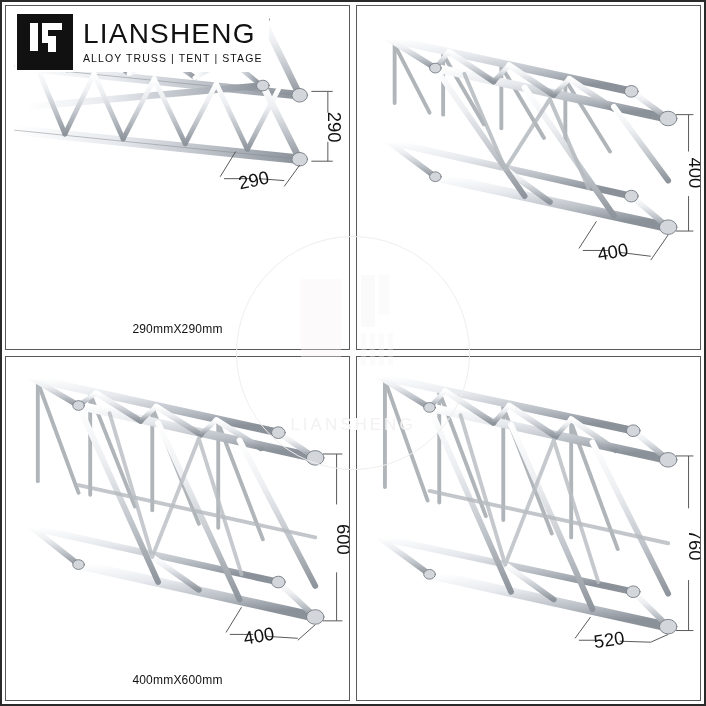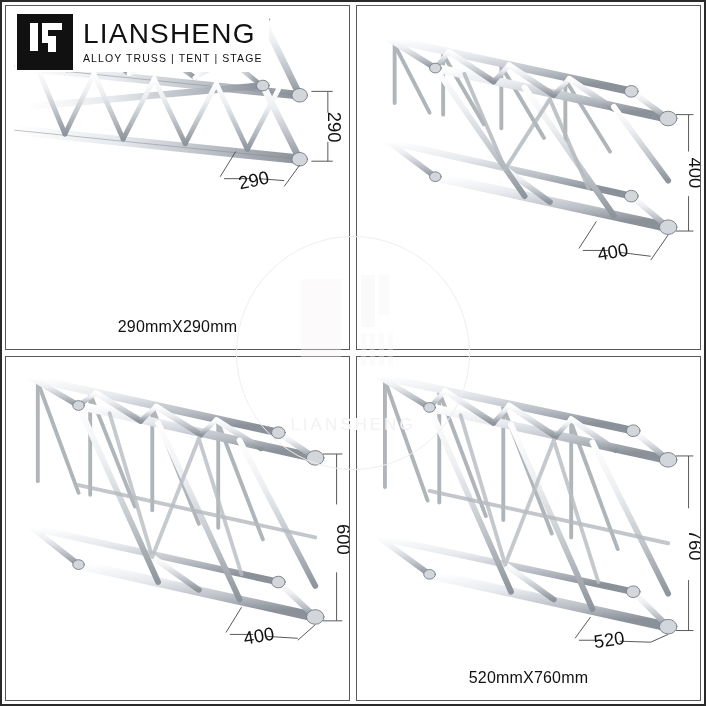--- a/index.html
+++ b/index.html
@@ -12,21 +12,21 @@
   .grid{position:absolute;inset:0;display:grid;
         grid-template-columns:1fr 1fr;grid-template-rows:1fr 1fr;
         gap:6px;padding:3px;box-sizing:border-box;}
   .panel{position:relative;background:#ffffff;border:1.5px solid #5a5a5a;
          box-sizing:border-box;overflow:hidden;}
 
   .artwrap{position:absolute;left:0;right:0;top:0;bottom:52px;}
   .artwrap svg{width:100%;height:100%;display:block;}
 
   .caption{position:absolute;left:0;right:0;bottom:14px;text-align:center;
-           font-size:16px;color:#111;letter-spacing:.2px;line-height:1;}
+           font-size:12px;color:#111;letter-spacing:.2px;line-height:1;}
 
   
   .logo{position:absolute;left:9px;top:6px;display:flex;align-items:center;
         z-index:6;background:#fff;padding:2px 6px 2px 2px;}
   .logo-mark{width:56px;height:56px;position:relative;background:#111;flex:none;}
   .logo-mark i{position:absolute;background:#fff;display:block;}
   .lm1{left:13px;top:9px;width:8px;height:28px;}
   .lm3{left:25px;top:9px;width:20px;height:7px;}        
   .lm4{left:25px;top:22px;width:14px;height:7px;}       
   .lm5{left:31px;top:29px;width:8px;height:9px;}
@@ -406,20 +406,21 @@
             <line x1="338" y1="222" x2="338" y2="272"></line>
             <line x1="316" y1="276" x2="298" y2="292"></line>
             <line x1="240" y1="258" x2="224" y2="284"></line>
             <line x1="228" y1="286" x2="252" y2="286"></line>
             <line x1="266" y1="288" x2="298" y2="290"></line>
           </g>
           <text class="dimtxt-v" x="338" y="188" text-anchor="middle" transform="rotate(90 338 188)">600</text>
           <text class="dimtxt" x="259" y="294" text-anchor="middle" transform="rotate(-10 259 294)">400</text>
         </svg>
       </div>
+      <div class="caption">400mmX600mm</div>
     </div>
 
     <div class="panel">
       <div class="artwrap">
         <svg viewBox="0 0 348 300" preserveAspectRatio="xMidYMid meet">
           <defs>
             <linearGradient id="t4a" x1="0" y1="0" x2="0" y2="1">
               <stop offset="0%" stop-color="#ffffff"></stop>
                 <stop offset="32%" stop-color="#eceef1"></stop>
               <stop offset="68%" stop-color="#bfc4ca"></stop>
@@ -512,17 +513,16 @@
             <line x1="339" y1="230" x2="339" y2="282"></line>
             <line x1="318" y1="286" x2="300" y2="294"></line>
             <line x1="238" y1="268" x2="222" y2="290"></line>
             <line x1="226" y1="292" x2="250" y2="292"></line>
             <line x1="268" y1="293" x2="300" y2="294"></line>
           </g>
           <text class="dimtxt-v" x="339" y="194" text-anchor="middle" transform="rotate(90 339 194)">760</text>
           <text class="dimtxt" x="258" y="298" text-anchor="middle" transform="rotate(-8 258 298)">520</text>
         </svg>
       </div>
-      <div class="caption">520mmX760mm</div>
     </div>
 
   </div>
 </div>
 
 </body></html>

